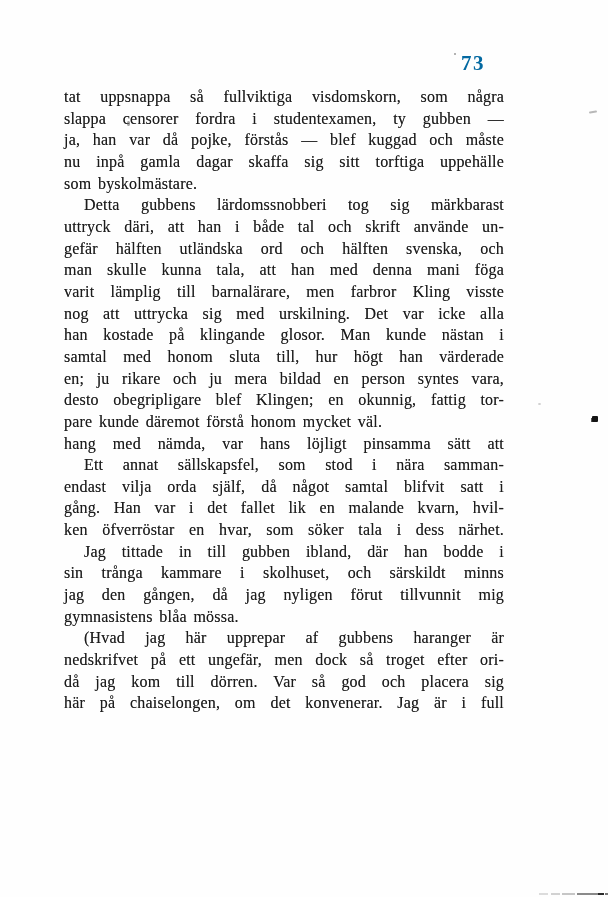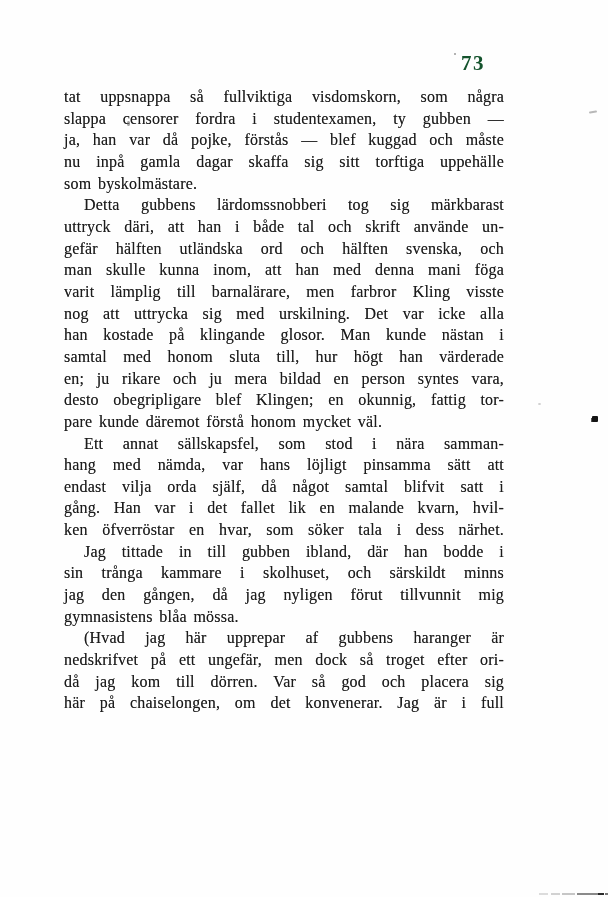--- a/index.html
+++ b/index.html
@@ -16,21 +16,21 @@
     font-family: "Liberation Serif", "DejaVu Serif", serif;
     color: #1c1c1c;
   }
   .folio {
     position: absolute;
     left: 461px;
     top: 51px;
     font-size: 21px;
     font-weight: bold;
     letter-spacing: 1.5px;
-    color: #14532d;
+    color: #0369a1;
   }
   .text-block {
     position: absolute;
     left: 64px;
     top: 86px;
     width: 440px;
     font-size: 16px;
     line-height: 21.65px;
     letter-spacing: 0.2px;
     text-shadow: 0 0 0.5px rgba(20,20,20,0.55);
@@ -94,33 +94,33 @@
       <span class="ln">slappa censorer fordra i studentexamen, ty gubben —</span>
       <span class="ln">ja, han var då pojke, förstås — blef kuggad och måste</span>
       <span class="ln">nu inpå gamla dagar skaffa sig sitt torftiga uppehälle</span>
       <span class="ln end">som byskolmästare.</span>
     </p>
 
     <p class="para">
       <span class="ln first">Detta gubbens lärdomssnobberi tog sig märkbarast</span>
       <span class="ln">uttryck däri, att han i både tal och skrift använde un-</span>
       <span class="ln">gefär hälften utländska ord och hälften svenska, och</span>
-      <span class="ln">man skulle kunna inom, att han med denna mani föga</span>
+      <span class="ln">man skulle kunna tala, att han med denna mani föga</span>
       <span class="ln">varit lämplig till barnalärare, men farbror Kling visste</span>
       <span class="ln">nog att uttrycka sig med urskilning. Det var icke alla</span>
       <span class="ln">han kostade på klingande glosor. Man kunde nästan i</span>
       <span class="ln">samtal med honom sluta till, hur högt han värderade</span>
       <span class="ln">en; ju rikare och ju mera bildad en person syntes vara,</span>
       <span class="ln">desto obegripligare blef Klingen; en okunnig, fattig tor-</span>
       <span class="ln end">pare kunde däremot förstå honom mycket väl.</span>
     </p>
 
     <p class="para">
+      <span class="ln">hang med nämda, var hans löjligt pinsamma sätt att</span>
       <span class="ln first">Ett annat sällskapsfel, som stod i nära samman-</span>
-      <span class="ln">hang med nämda, var hans löjligt pinsamma sätt att</span>
       <span class="ln">endast vilja orda själf, då något samtal blifvit satt i</span>
       <span class="ln">gång. Han var i det fallet lik en malande kvarn, hvil-</span>
       <span class="ln">ken öfverröstar en hvar, som söker tala i dess närhet.</span>
     </p>
 
     <p class="para">
       <span class="ln first">Jag tittade in till gubben ibland, där han bodde i</span>
       <span class="ln">sin trånga kammare i skolhuset, och särskildt minns</span>
       <span class="ln">jag den gången, då jag nyligen förut tillvunnit mig</span>
       <span class="ln end">gymnasistens blåa mössa.</span>

